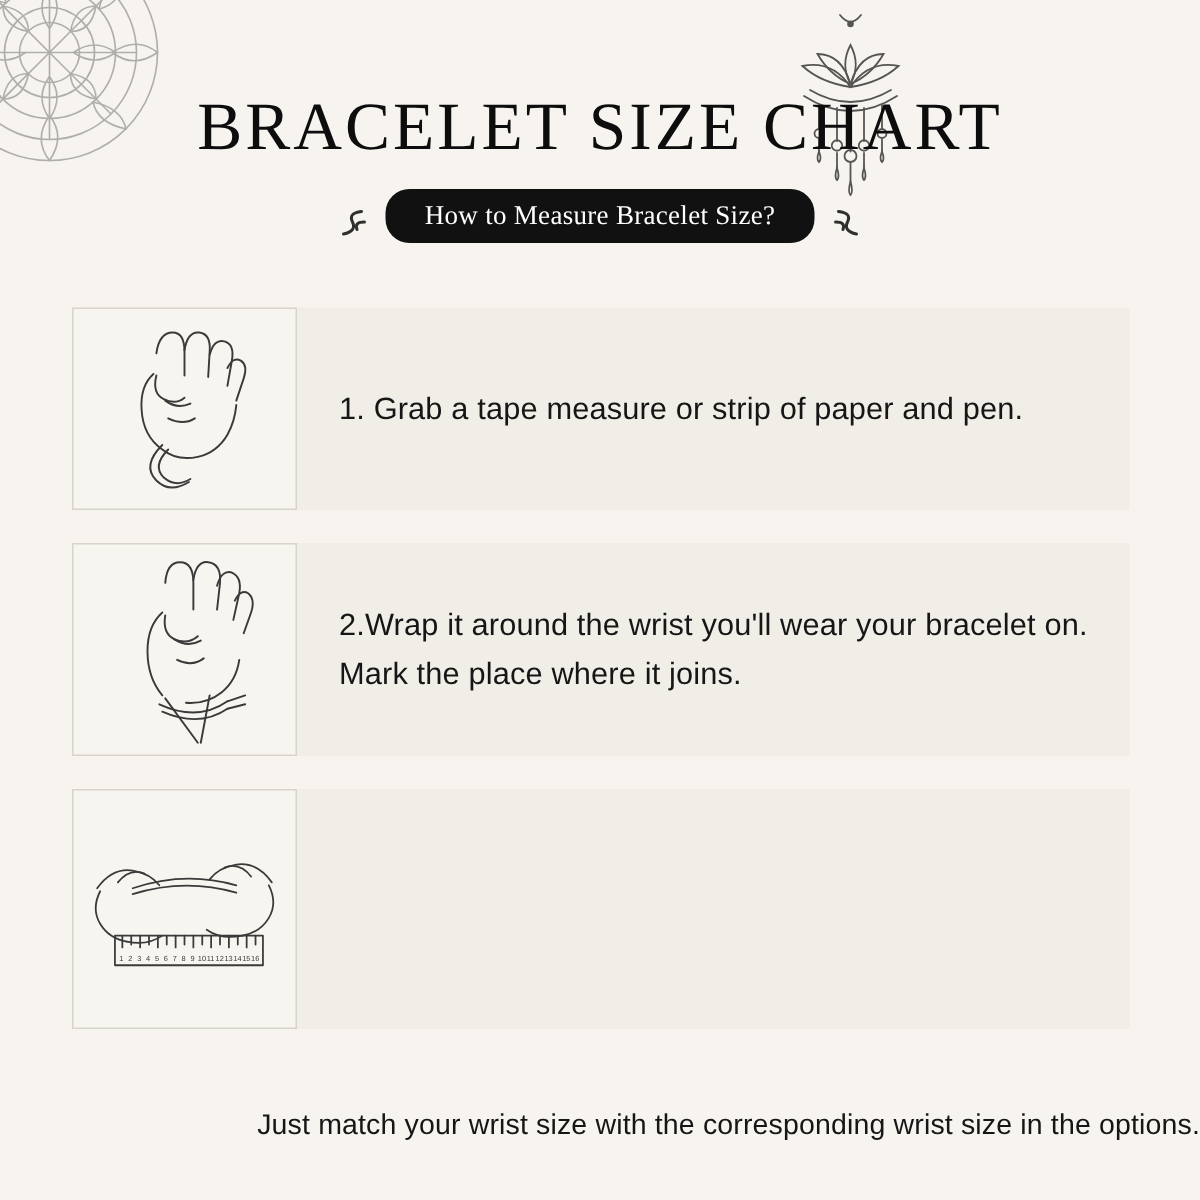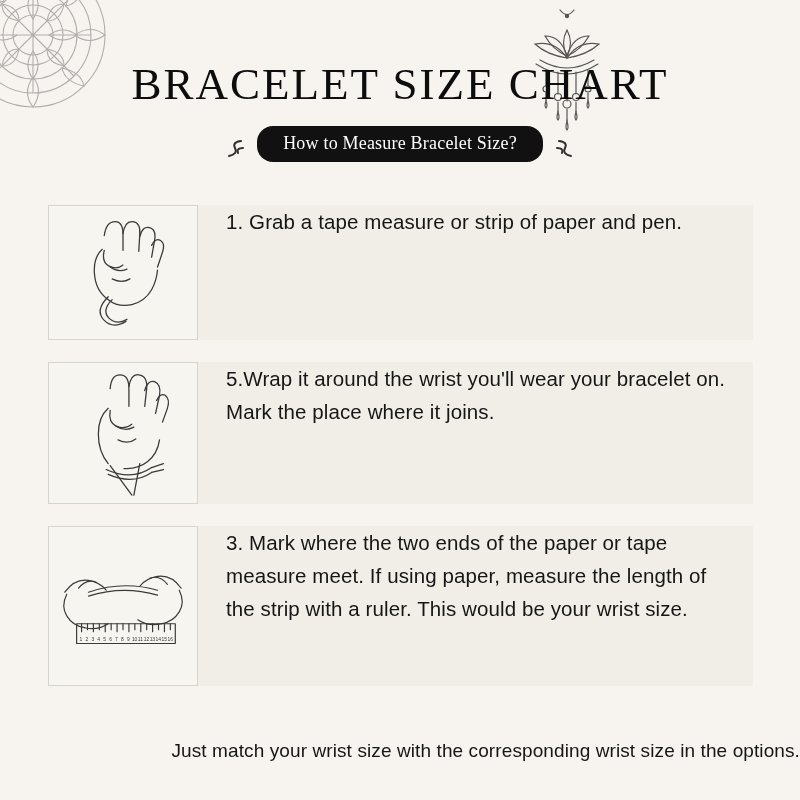--- a/index.html
+++ b/index.html
@@ -89,20 +89,21 @@
   .steps {
     position: absolute;
     top: 205px;
     left: 48px;
     width: 705px;
   }
   .step-row {
     position: relative;
     background: #f1eee8;
     display: flex;
+    align-items: center;
     margin-bottom: 22px;
     box-sizing: border-box;
   }
   .step-row.r1 { height: 135px; }
   .step-row.r2 { height: 142px; }
   .step-row.r3 { height: 160px; }
 
   .thumb {
     width: 150px;
     flex: 0 0 150px;
@@ -286,21 +287,21 @@
             <path d="M62 104 l22 30"></path>
             <path d="M92 102 l-6 32"></path>
 
             <path d="M58 108 q26 12 46 -2"></path>
             <path d="M60 113 q25 11 44 -2"></path>
             <path d="M104 106 l12 -4"></path>
             <path d="M104 111 l12 -3"></path>
           </g>
         </svg>
       </div>
-      <div class="step-text">5.Wrap it around the wrist you'll wear your bracelet on. Mark the place where it joins.</div>
+      <div class="step-text">2.Wrap it around the wrist you'll wear your bracelet on. Mark the place where it joins.</div>
     </div>
 
     <div class="step-row r3">
       <div class="thumb">
         <svg viewBox="0 0 150 160" width="150" height="160">
           <g fill="none" stroke="#3a3a3a" stroke-width="1.2" stroke-linecap="round" stroke-linejoin="round">
 
             <path d="M16 66 q10 -14 24 -12 q12 2 18 10"></path>
             <path d="M18 68 q-6 12 0 22 q6 10 18 12"></path>
             <path d="M36 102 q14 3 24 -4"></path>
@@ -333,20 +334,19 @@
               <text x="84" y="115">10</text>
             <text x="90" y="115">11</text>
               <text x="96" y="115">12</text>
             <text x="102" y="115">13</text>
               <text x="108" y="115">14</text>
             <text x="114" y="115">15</text>
               <text x="120" y="115">16</text>
           </g>
         </svg>
       </div>
-      <div class="step-text">3. Mark where the two ends of the paper or tape measure meet. If using paper, measure the length of the strip with a ruler. This would be your wrist size.</div>
     </div>
 
   </div>
 
   <div class="footer">Just match your wrist size with the corresponding wrist size in the options.</div>
 
 </div>
 
 </body></html>

